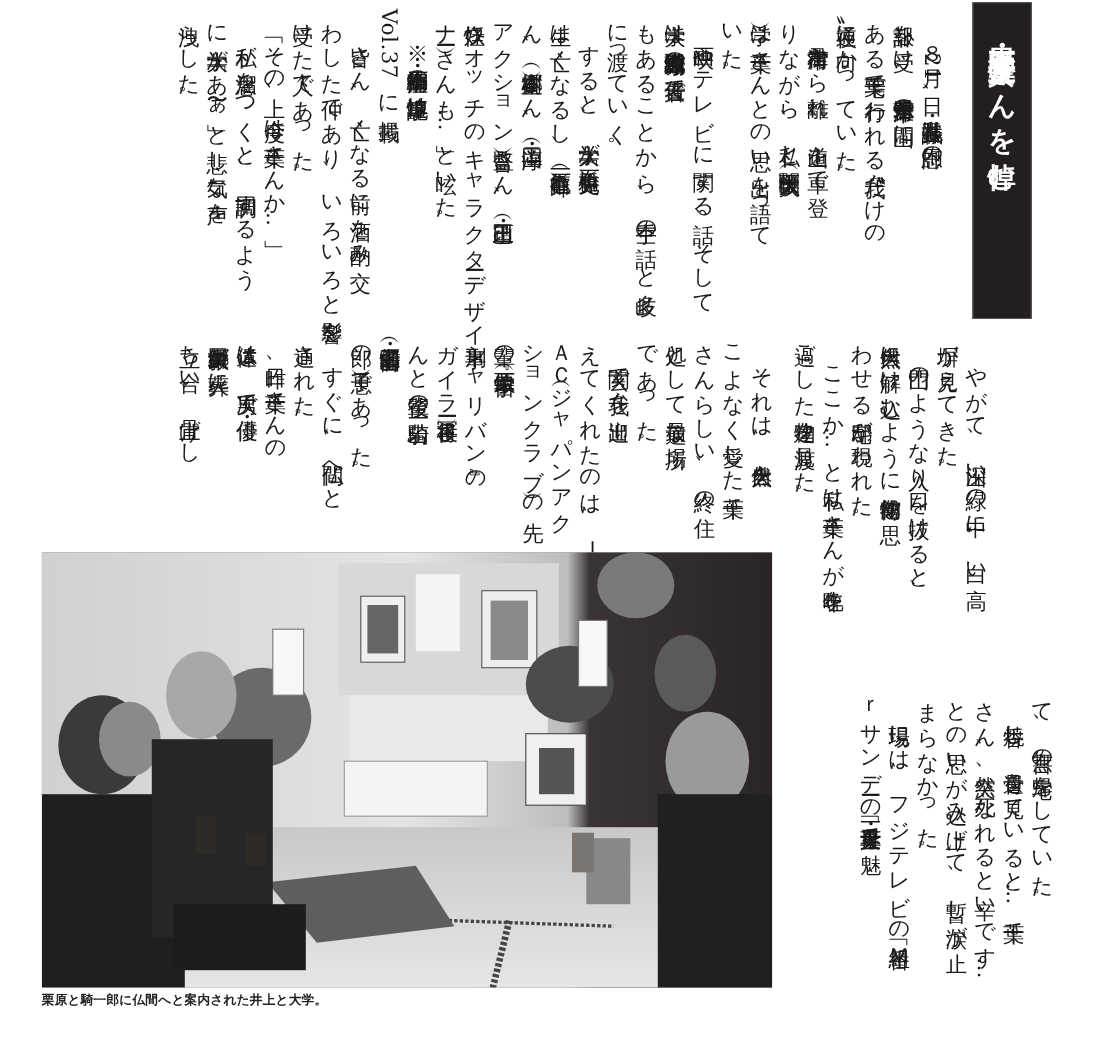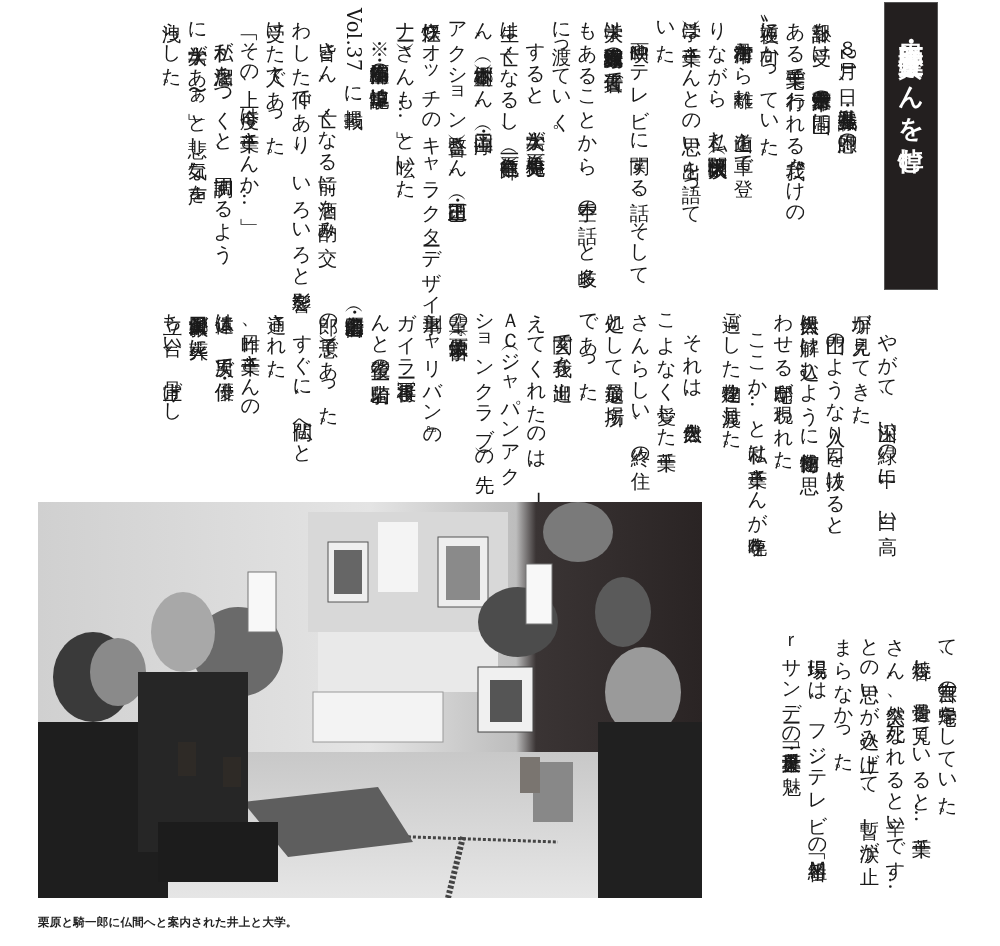--- a/index.html
+++ b/index.html
@@ -18,21 +18,21 @@
   .vblock{position:absolute;writing-mode:vertical-rl;font-size:19.5px;line-height:26px;
           letter-spacing:0.4px;white-space:pre;text-orientation:mixed;}
   .block-top{right:140px;top:8px;height:268px;}
   .vline{display:block;}
 
   
   .photo{position:absolute;left:38px;top:502px;width:664px;height:396px;
          background:#9a9a9a;overflow:hidden;}
   .photo svg{display:block;width:100%;height:100%;}
   .caption{position:absolute;left:38px;top:902px;font-family:"DejaVu Sans","Liberation Sans",sans-serif;
-           font-weight:bold;font-size:11.5px;color:#222;letter-spacing:0.2px;margin-top:13px;}
+           font-weight:bold;font-size:11.5px;color:#222;letter-spacing:0.2px;}
 </style>
 </head>
 <body>
 
 <div class="page">
 
   <div class="title-box">
     <span class="title-text">恩師・千葉真一さんを悼む</span>
   </div>
 

